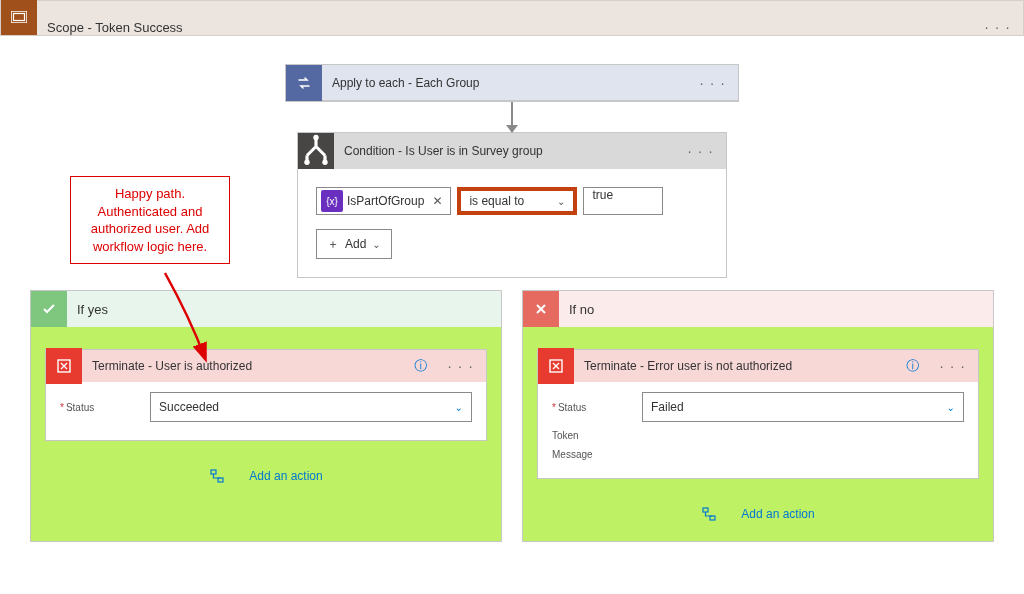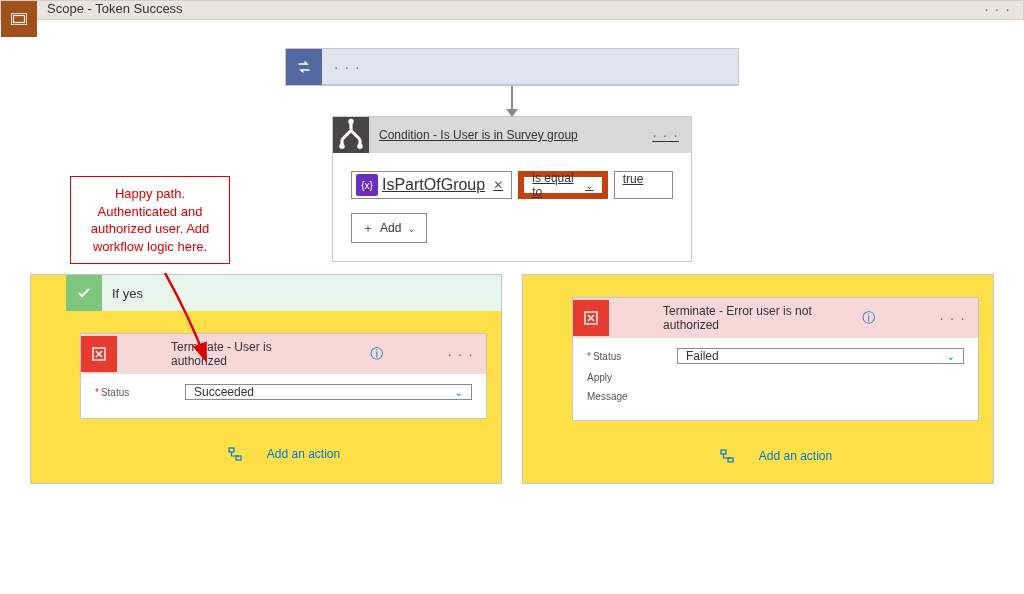--- a/index.html
+++ b/index.html
@@ -1,67 +1,67 @@
 <!DOCTYPE html>
 <html><head>
 <meta charset="utf-8">
 <style>
 * { box-sizing: border-box; margin: 0; padding: 0; font-family: 'Segoe UI', Arial, sans-serif; }
 body { background: #ffffff; font-size: 12px; color: #333; width: 1024px; height: 594px; overflow: hidden; position: relative; }
 
-.scope-header { display: flex; align-items: flex-start; background: #ece4df; border: 1px solid #d6cfc9; height: 20px; }
+.scope-header { display: flex; align-items: flex-end; background: #ece4df; border: 1px solid #d6cfc9; height: 36px; }
 .scope-icon { width: 36px; height: 36px; background: #a0501a; display: flex; align-items: center; justify-content: center; }
 .scope-icon svg { width: 16px; height: 12px; }
 .scope-title { padding-left: 10px; flex: 1; font-size: 13px; color: #333; }
 .ellipsis { padding: 0 12px; color: #666; letter-spacing: 1px; cursor: pointer; font-size: 14px; }
 
 .canvas { position: relative; padding-top: 0; }
 .arrow-down { width: 2px; height: 30px; background: #8a8a8a; margin: 0 auto; position: relative; }
 .arrow-down::after { content: ''; position: absolute; bottom: -1px; left: -5px; border-left: 6px solid transparent; border-right: 6px solid transparent; border-top: 8px solid #8a8a8a; }
 
 .action-card { width: 454px; margin: 0 auto; border: 1px solid #c7c7c7; background: #fff; }
 .action-header { display: flex; align-items: center; height: 36px; background: #dfe4ef; border-bottom: 1px solid #c7c7c7; }
 .action-icon { width: 36px; height: 36px; background: #5468a1; display: flex; align-items: center; justify-content: center; }
 .action-icon svg { width: 16px; height: 16px; }
 .action-title { padding-left: 10px; flex: 1; font-size: 12px; color: #333; }
 
-.condition-card { width: 360px; margin: 0 auto; border: 1px solid #c7c7c7; background: #fff; text-decoration: underline; }
+.condition-card { width: 430px; margin: 0 auto; border: 1px solid #c7c7c7; background: #fff; }
 .condition-header { display: flex; align-items: center; height: 36px; background: #d9d9d9; }
 .condition-icon { width: 36px; height: 36px; background: #484644; display: flex; align-items: center; justify-content: center; }
 .condition-body { padding: 18px; background: #fff; }
 .cond-row { display: flex; gap: 6px; margin-bottom: 14px; }
 .pill-field { display: flex; align-items: center; border: 1px solid #8a8a8a; height: 28px; padding: 0 4px 0 0; background: #fff; }
 .pill-fx { width: 22px; height: 22px; background: #6b2fbf; color: #fff; display: flex; align-items: center; justify-content: center; font-size: 10px; border-radius: 2px; margin: 2px 4px; }
-.pill-text { font-size: 16px; padding-right: 4px; }
+.pill-text { font-size: 12px; padding-right: 4px; }
 .pill-x { color: #555; padding: 0 4px; font-size: 12px; cursor: pointer; }
-.op-select { border: 6px solid #c2410c; height: 28px; width: 120px; display: flex; align-items: center; justify-content: space-between; padding: 6px 8px; background: #fff; }
+.op-select { border: 4px solid #c2410c; height: 28px; width: 120px; display: flex; align-items: center; justify-content: space-between; padding: 6px 8px; background: #fff; }
 .chev { font-size: 10px; color: #555; }
 .val-input { border: 1px solid #8a8a8a; height: 28px; width: 80px; padding: 0 8px; background: #fff; display: flex; align-items: flex-start; }
 .add-btn { border: 1px solid #8a8a8a; height: 30px; padding: 0 10px; display: inline-flex; align-items: center; gap: 6px; background: #fff; cursor: pointer; }
 
 .branches { display: flex; gap: 20px; padding: 12px 30px; }
-.branch { flex: 1; border: 1px solid #c7c7c7; background: #fde047; padding-bottom: 20px; padding-left: 35px; }
+.branch { flex: 1; border: 1px solid #c7c7c7; background: #bef264; padding-bottom: 20px; }
 .branch-header { display: flex; align-items: center; height: 36px; }
 .branch-yes .branch-header { background: #e8f5ec; }
 .branch-no .branch-header { background: #fbeceb; }
 .branch-badge { width: 36px; height: 36px; display: flex; align-items: center; justify-content: center; }
 .branch-yes .branch-badge { background: #7fc77f; }
 .branch-no .branch-badge { background: #e66a5f; }
 .branch-title { padding-left: 10px; font-size: 13px; }
 
 .term-card { margin: 22px 14px 0 14px; border: 1px solid #c7c7c7; }
-.term-header { display: flex; align-items: center; height: 40px; background: #f8d7d7; gap: 44px; }
+.term-header { display: flex; align-items: center; height: 32px; background: #f8d7d7; }
 .term-icon { width: 36px; height: 36px; background: #e63b2e; display: flex; align-items: center; justify-content: center; }
 .term-title { padding-left: 10px; flex: 1; font-size: 12px; }
 .help-icon { color: #0078d4; font-size: 13px; padding-right: 8px; cursor: pointer; }
 .term-body { padding: 10px 14px; background: #fff; }
 .form-row { display: flex; align-items: center; margin-bottom: 8px; }
 .form-label { width: 90px; font-size: 10px; color: #555; }
 .form-label .req { color: #d13438; margin-right: 2px; }
-.form-field { flex: 1; border: 1px solid #8a8a8a; height: 16px; display: flex; align-items: center; justify-content: space-between; padding: 0 8px; background: #fff; font-size: 12px; }
+.form-field { flex: 1; border: 1px solid #8a8a8a; height: 30px; display: flex; align-items: center; justify-content: space-between; padding: 0 8px; background: #fff; font-size: 12px; }
 .form-field .chev { color: #0078d4; }
 
 .add-action { display: flex; align-items: center; justify-content: center; gap: 24px; color: #0078d4; font-size: 12px; cursor: pointer; margin-top: 28px; }
 .add-action svg { width: 16px; height: 14px; }
 
 .annotation { position: absolute; left: 70px; top: 176px; width: 160px; border: 1.5px solid #d00; color: #d00; padding: 8px 4px; text-align: center; font-size: 13px; line-height: 1.35; background: #fff; z-index: 5; }
 .anno-arrow { position: absolute; left: 160px; top: 268px; z-index: 4; pointer-events: none; }
 </style>
 </head>
 <body>
@@ -90,20 +90,21 @@
 <div class="canvas">
 
   <div style="height:28px"></div>
   <div class="action-card" style="margin-top:0;">
     <div class="action-header">
       <div class="action-icon">
         <svg viewBox="0 0 16 16">
             <path d="M3 5h8l-2-2M13 11H5l2 2" stroke="#fff" stroke-width="1.5" fill="none" stroke-linecap="round"></path>
           </svg>
       </div>
+      <div class="action-title">Apply to each - Each Group</div>
       <div class="ellipsis">· · ·</div>
     </div>
   </div>
 
   <div class="arrow-down"></div>
 
   <div class="condition-card">
     <div class="condition-header">
       <div class="condition-icon">
         <svg viewBox="0 0 16 16">
@@ -178,20 +179,28 @@
         <svg viewBox="0 0 16 14">
             <rect x="2" y="1" width="5" height="4" fill="none" stroke="#0078d4" stroke-width="1.2"></rect>
             <rect x="9" y="9" width="5" height="4" fill="none" stroke="#0078d4" stroke-width="1.2"></rect>
             <path d="M4.5 5v4h7" stroke="#0078d4" stroke-width="1.2" fill="none"></path>
           </svg>
         <span>Add an action</span>
       </div>
     </div>
 
     <div class="branch branch-no">
+      <div class="branch-header">
+        <div class="branch-badge">
+          <svg width="14" height="14" viewBox="0 0 14 14">
+              <path d="M3 3l8 8M11 3l-8 8" stroke="#fff" stroke-width="2"></path>
+            </svg>
+        </div>
+        <div class="branch-title">If no</div>
+      </div>
 
       <div class="term-card">
         <div class="term-header">
           <div class="term-icon">
             <svg width="14" height="14" viewBox="0 0 14 14">
                 <rect x="1" y="1" width="12" height="12" fill="none" stroke="#fff" stroke-width="1.4"></rect>
                 <path d="M4 4l6 6M10 4l-6 6" stroke="#fff" stroke-width="1.4"></path>
               </svg>
           </div>
           <div class="term-title">Terminate - Error user is not authorized</div>
@@ -200,21 +209,21 @@
         </div>
         <div class="term-body">
           <div class="form-row">
             <div class="form-label"><span class="req">*</span><span>Status</span></div>
             <div class="form-field">
               <span>Failed</span>
               <span class="chev">⌄</span>
             </div>
           </div>
           <div class="form-row">
-            <div class="form-label">Apply</div>
+            <div class="form-label">Token</div>
           </div>
           <div class="form-row">
             <div class="form-label">Message</div>
           </div>
         </div>
       </div>
 
       <div class="add-action">
         <svg viewBox="0 0 16 14">
             <rect x="2" y="1" width="5" height="4" fill="none" stroke="#0078d4" stroke-width="1.2"></rect>

